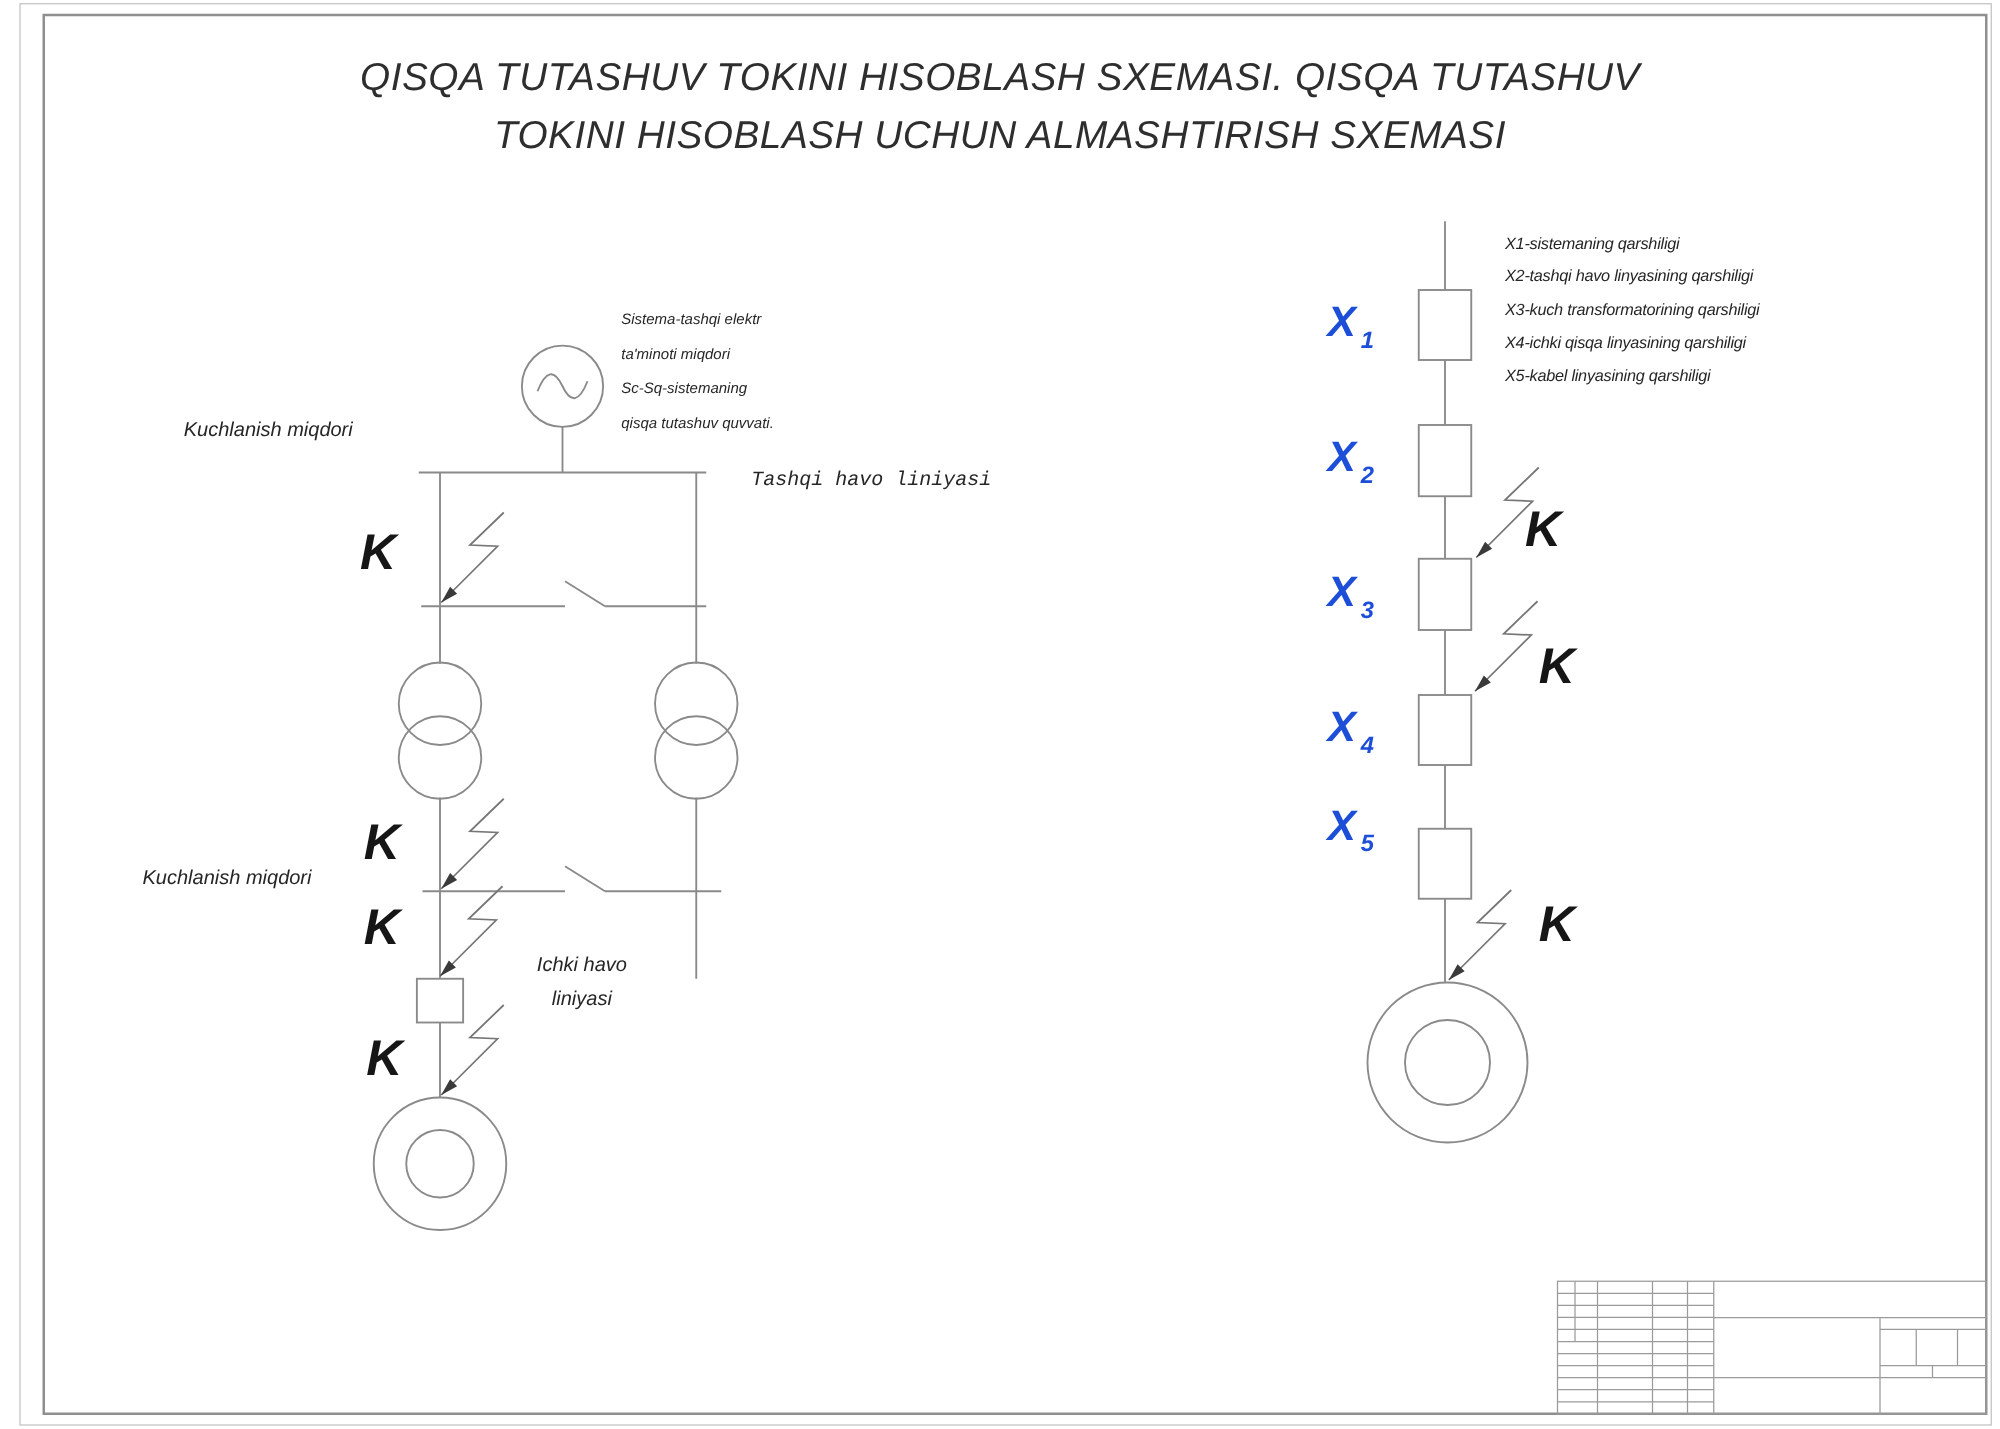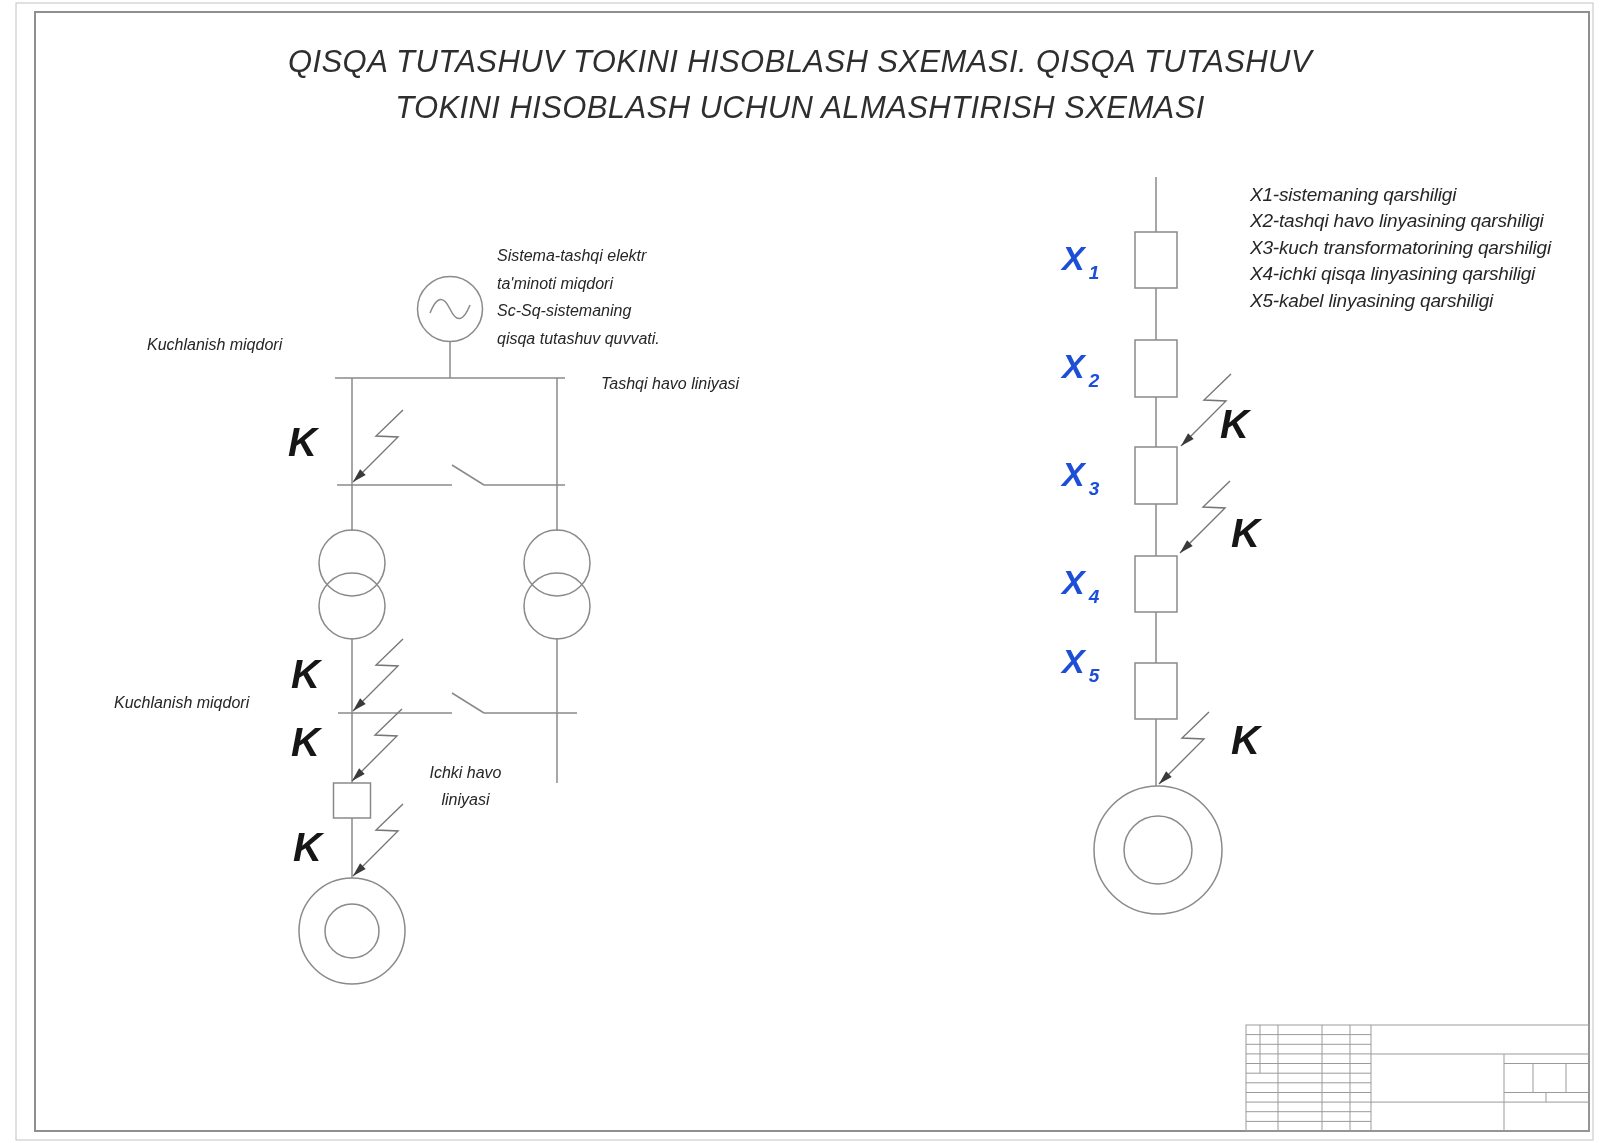--- a/index.html
+++ b/index.html
@@ -6,23 +6,23 @@
   #sheet{
     position:relative;width:1600px;height:1143px;background:#ffffff;
     font-family:"Liberation Sans",sans-serif;overflow:hidden;
   }
   #gfx{position:absolute;left:0;top:0;width:1600px;height:1143px;}
   .t{position:absolute;font-style:italic;color:#262626;white-space:nowrap;}
   .title-line{
     position:absolute;left:0;width:1600px;text-align:center;
     font-style:italic;color:#2e2e2e;font-size:31px;letter-spacing:0.4px;
   }
-  .note{font-size:16px;line-height:27.5px;}
+  .note{font-size:12px;line-height:27.5px;}
   .lbl{font-size:16px;}
-  .legend{font-size:19px;line-height:26.4px;letter-spacing:-0.2px;margin-left:46px;}
+  .legend{font-size:13px;line-height:26.4px;letter-spacing:-0.2px;}
   .legend div{white-space:nowrap;}
   .k{
     position:absolute;font-style:italic;font-weight:bold;color:#161616;
     font-size:40px;line-height:1;white-space:nowrap;
   }
   .xl{
     position:absolute;font-style:italic;font-weight:bold;color:#1d4ed8;
     font-size:34px;line-height:1;white-space:nowrap;
   }
   .xl .sub{font-size:19px;font-weight:bold;position:relative;top:9px;margin-left:4px;}
@@ -157,21 +157,21 @@
 
   <div class="t note" style="left:497px;top:242px;">
     <div>Sistema-tashqi elektr</div>
     <div>ta'minoti miqdori</div>
     <div>Sc-Sq-sistemaning</div>
     <div>qisqa tutashuv quvvati.</div>
   </div>
 
   <div class="t lbl" style="left:147px;top:336px;">Kuchlanish miqdori</div>
 
-  <div class="t lbl" style="left:601px;top:375px;">Tashqi havo liniyasi</div>
+  <div class="t lbl" style="left:601px;top:375px;font-family:Liberation Mono, monospace;">Tashqi havo liniyasi</div>
 
   <div class="t lbl" style="left:114px;top:694px;">Kuchlanish miqdori</div>
 
   <div class="t lbl center" style="left:408px;top:729px;width:115px;line-height:27px;">
     <div>Ichki havo</div>
     <div>liniyasi</div>
   </div>
 
   <div class="k" style="left:288px;top:422px;">K</div>
   <div class="k" style="left:291px;top:654px;">K</div>

